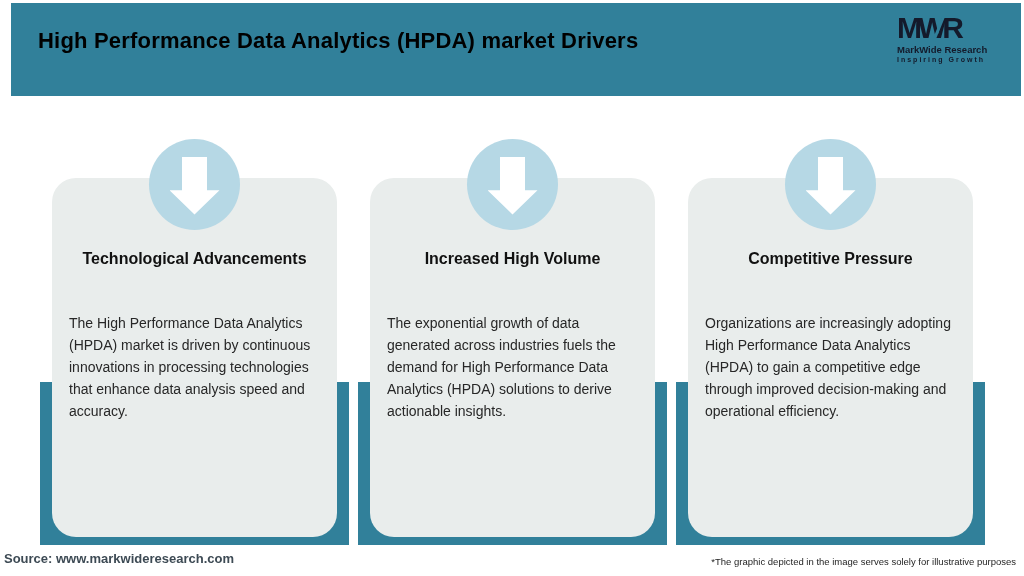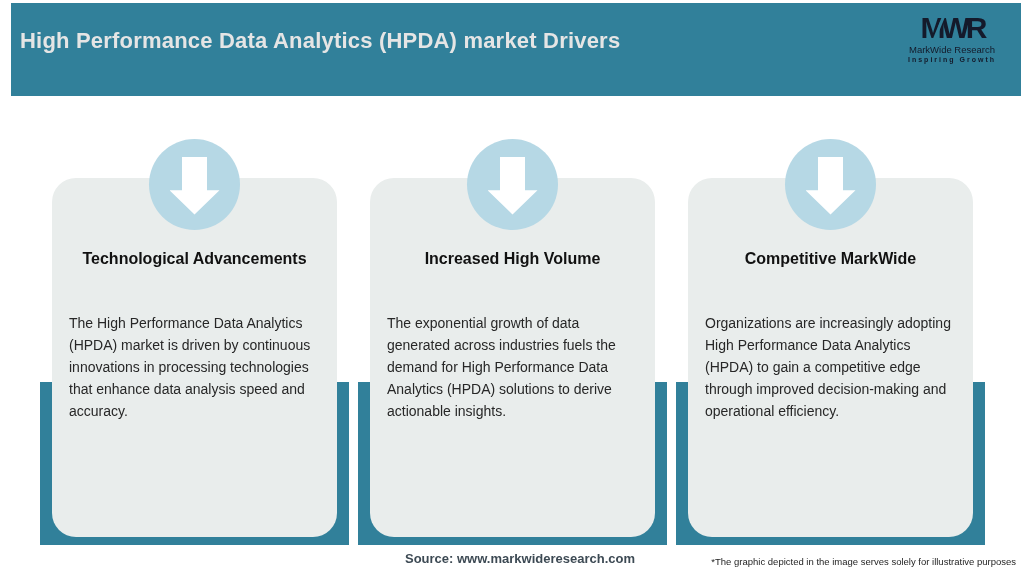--- a/index.html
+++ b/index.html
@@ -10,41 +10,41 @@
     overflow:hidden;
     font-family:"Liberation Sans", sans-serif;
   }
   
   .header{
     position:absolute;left:11px;top:3px;
     width:1010px;height:93px;
     background:#31809a;
   }
   .header-title{
-    position:absolute;left:9px;top:25px;
-    color:#e5e5e5;font-size:22px;font-weight:bold;
+    position:absolute;left:27px;top:25px;
+    color:#000000;font-size:22px;font-weight:bold;
     letter-spacing:0.2px;
   }
   .logo{
     position:absolute;right:14px;top:10px;
-    width:110px;text-align:center;color:#141a2b;
+    width:110px;text-align:left;color:#141a2b;
   }
   .logo-monogram{
     position:relative;
     font-size:30px;font-weight:800;letter-spacing:-4px;
     line-height:30px;color:#141a2b;
     font-family:"Liberation Sans", sans-serif;
   }
   .logo-slash{
     position:absolute;left:40px;top:3px;
     width:3px;height:26px;background:#31809a;
     transform:rotate(22deg);
   }
   .logo-name{
-    font-size:9.5px;font-weight:normal;line-height:11px;margin-top:1px;
+    font-size:9.5px;font-weight:bold;line-height:11px;margin-top:1px;
   }
   .logo-tagline{
     font-size:7px;font-weight:bold;letter-spacing:2px;line-height:9px;
   }
   
   .group{position:absolute;top:0;width:309px;height:576px;}
   .g1{left:40px;} .g2{left:358px;} .g3{left:676px;}
   .ribbon{
     position:absolute;left:0;top:382px;
     width:309px;height:163px;
@@ -73,22 +73,21 @@
     font-size:16px;font-weight:bold;color:#111111;
   }
   .card-body{
     position:absolute;left:29px;top:312px;
     width:253px;
     font-size:14px;line-height:22px;color:#272727;
     text-align:left;
   }
   
   .footer-source{
-    position:absolute;left:15px;top:551px;width:1010px;
-    text-align:center;
+    position:absolute;left:4px;top:551px;width:1010px;
     font-size:13px;font-weight:bold;color:#3d4a54;
   }
   .footer-disclaimer{
     position:absolute;right:8px;top:556px;
     font-size:9.5px;color:#1e1e1e;margin-left:12px;
   }
 </style>
 </head>
 <body>
 
@@ -125,20 +124,20 @@
     <div class="card-title">Increased High Volume</div>
     <div class="card-body">The exponential growth of data generated across industries fuels the demand for High Performance Data Analytics (HPDA) solutions to derive actionable insights.</div>
   </div>
 
   <div class="group g3">
     <div class="ribbon"></div>
     <div class="card"></div>
     <div class="circle">
       <div class="arrow-down"></div>
     </div>
-    <div class="card-title">Competitive MarkWide</div>
+    <div class="card-title">Competitive Pressure</div>
     <div class="card-body">Organizations are increasingly adopting High Performance Data Analytics (HPDA) to gain a competitive edge through improved decision-making and operational efficiency.</div>
   </div>
 
   <div class="footer-source">Source: www.markwideresearch.com</div>
   <div class="footer-disclaimer">*The graphic depicted in the image serves solely for illustrative purposes</div>
 
 </div>
 
 </body></html>

